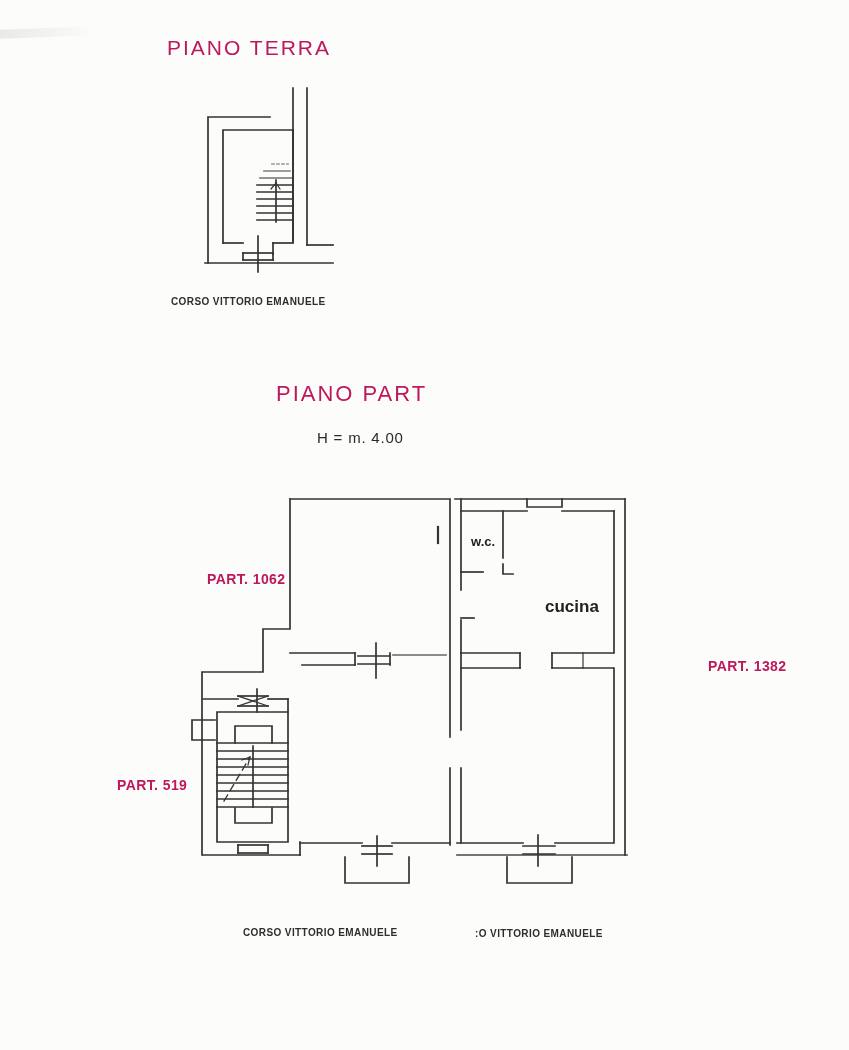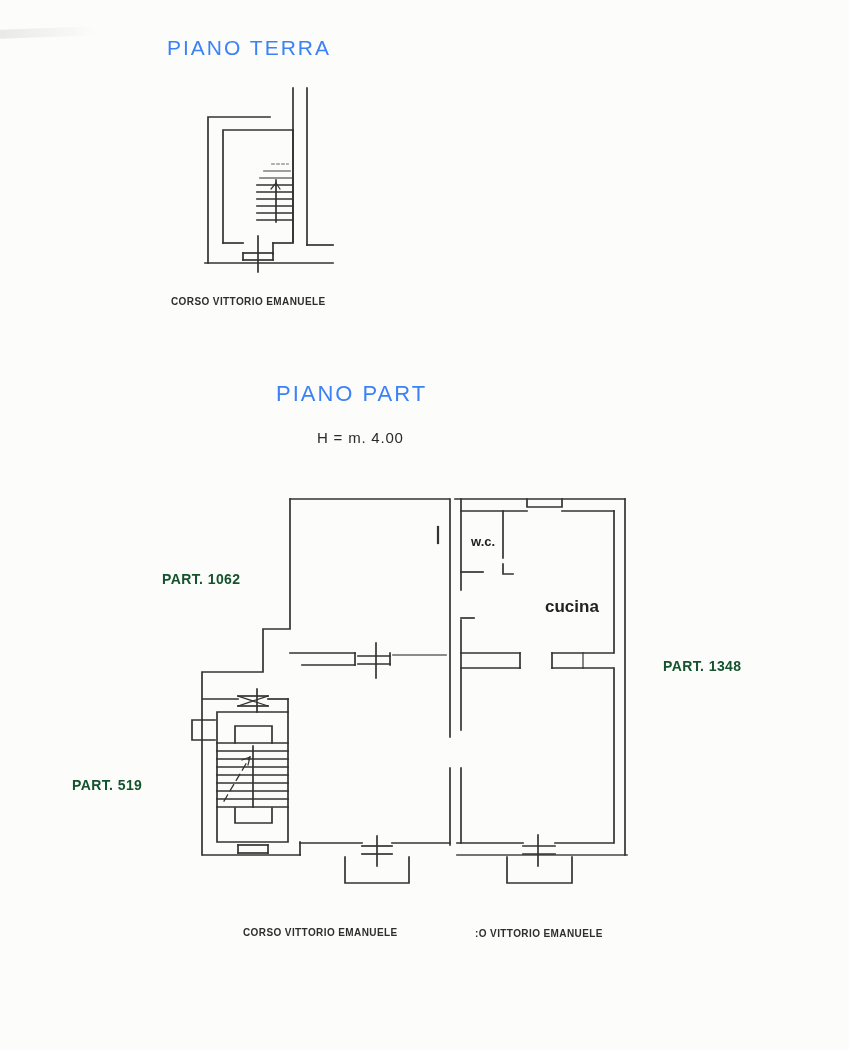--- a/index.html
+++ b/index.html
@@ -12,23 +12,23 @@
   }
   #scan{position:relative;width:849px;height:1050px;}
   #plan-svg{position:absolute;left:0;top:0;}
   .lbl{
     position:absolute;
     color:#2b2b2b;
     white-space:nowrap;
     line-height:1;
     -webkit-font-smoothing:antialiased;
   }
-  .title{font-size:21px;letter-spacing:2px;color:#3b82f6;}
+  .title{font-size:21px;letter-spacing:2px;color:#be185d;}
   .caption{font-size:10px;font-weight:bold;letter-spacing:.4px;color:#2e2e2e;}
-  .parcel{font-size:14px;font-weight:bold;letter-spacing:.4px;color:#14532d;}
+  .parcel{font-size:14px;font-weight:bold;letter-spacing:.4px;color:#be185d;margin-left:45px;}
   .room{font-weight:bold;color:#222;}
   #t-piano-terra{left:167px;top:37px;}
   #t-corso-top{left:171px;top:297px;}
   #t-piano-primo{left:276px;top:383px;font-size:22px;}
   #t-height{left:317px;top:430px;font-size:15px;letter-spacing:.8px;color:#2a2a2a;}
   #t-part-1062{left:162px;top:572px;}
   #t-part-1049{left:663px;top:659px;}
   #t-part-861{left:72px;top:778px;}
   #t-wc{left:471px;top:535px;font-size:13px;}
   #t-cucina{left:545px;top:598px;font-size:17px;}
@@ -193,21 +193,21 @@
   <div id="t-piano-terra" class="lbl title">PIANO TERRA</div>
 
   <div id="t-corso-top" class="lbl caption">CORSO VITTORIO EMANUELE</div>
 
   <div id="t-piano-primo" class="lbl title">PIANO PART</div>
 
   <div id="t-height" class="lbl">H = m. 4.00</div>
 
   <div id="t-part-1062" class="lbl parcel">PART. 1062</div>
 
-  <div id="t-part-1049" class="lbl parcel">PART. 1348</div>
+  <div id="t-part-1049" class="lbl parcel">PART. 1382</div>
 
   <div id="t-part-861" class="lbl parcel">PART. 519</div>
 
   <div id="t-wc" class="lbl room">w.c.</div>
 
   <div id="t-cucina" class="lbl room">cucina</div>
 
   <div id="t-corso-bl" class="lbl caption">CORSO VITTORIO EMANUELE</div>
 
   <div id="t-corso-br" class="lbl caption">:O VITTORIO EMANUELE</div>

